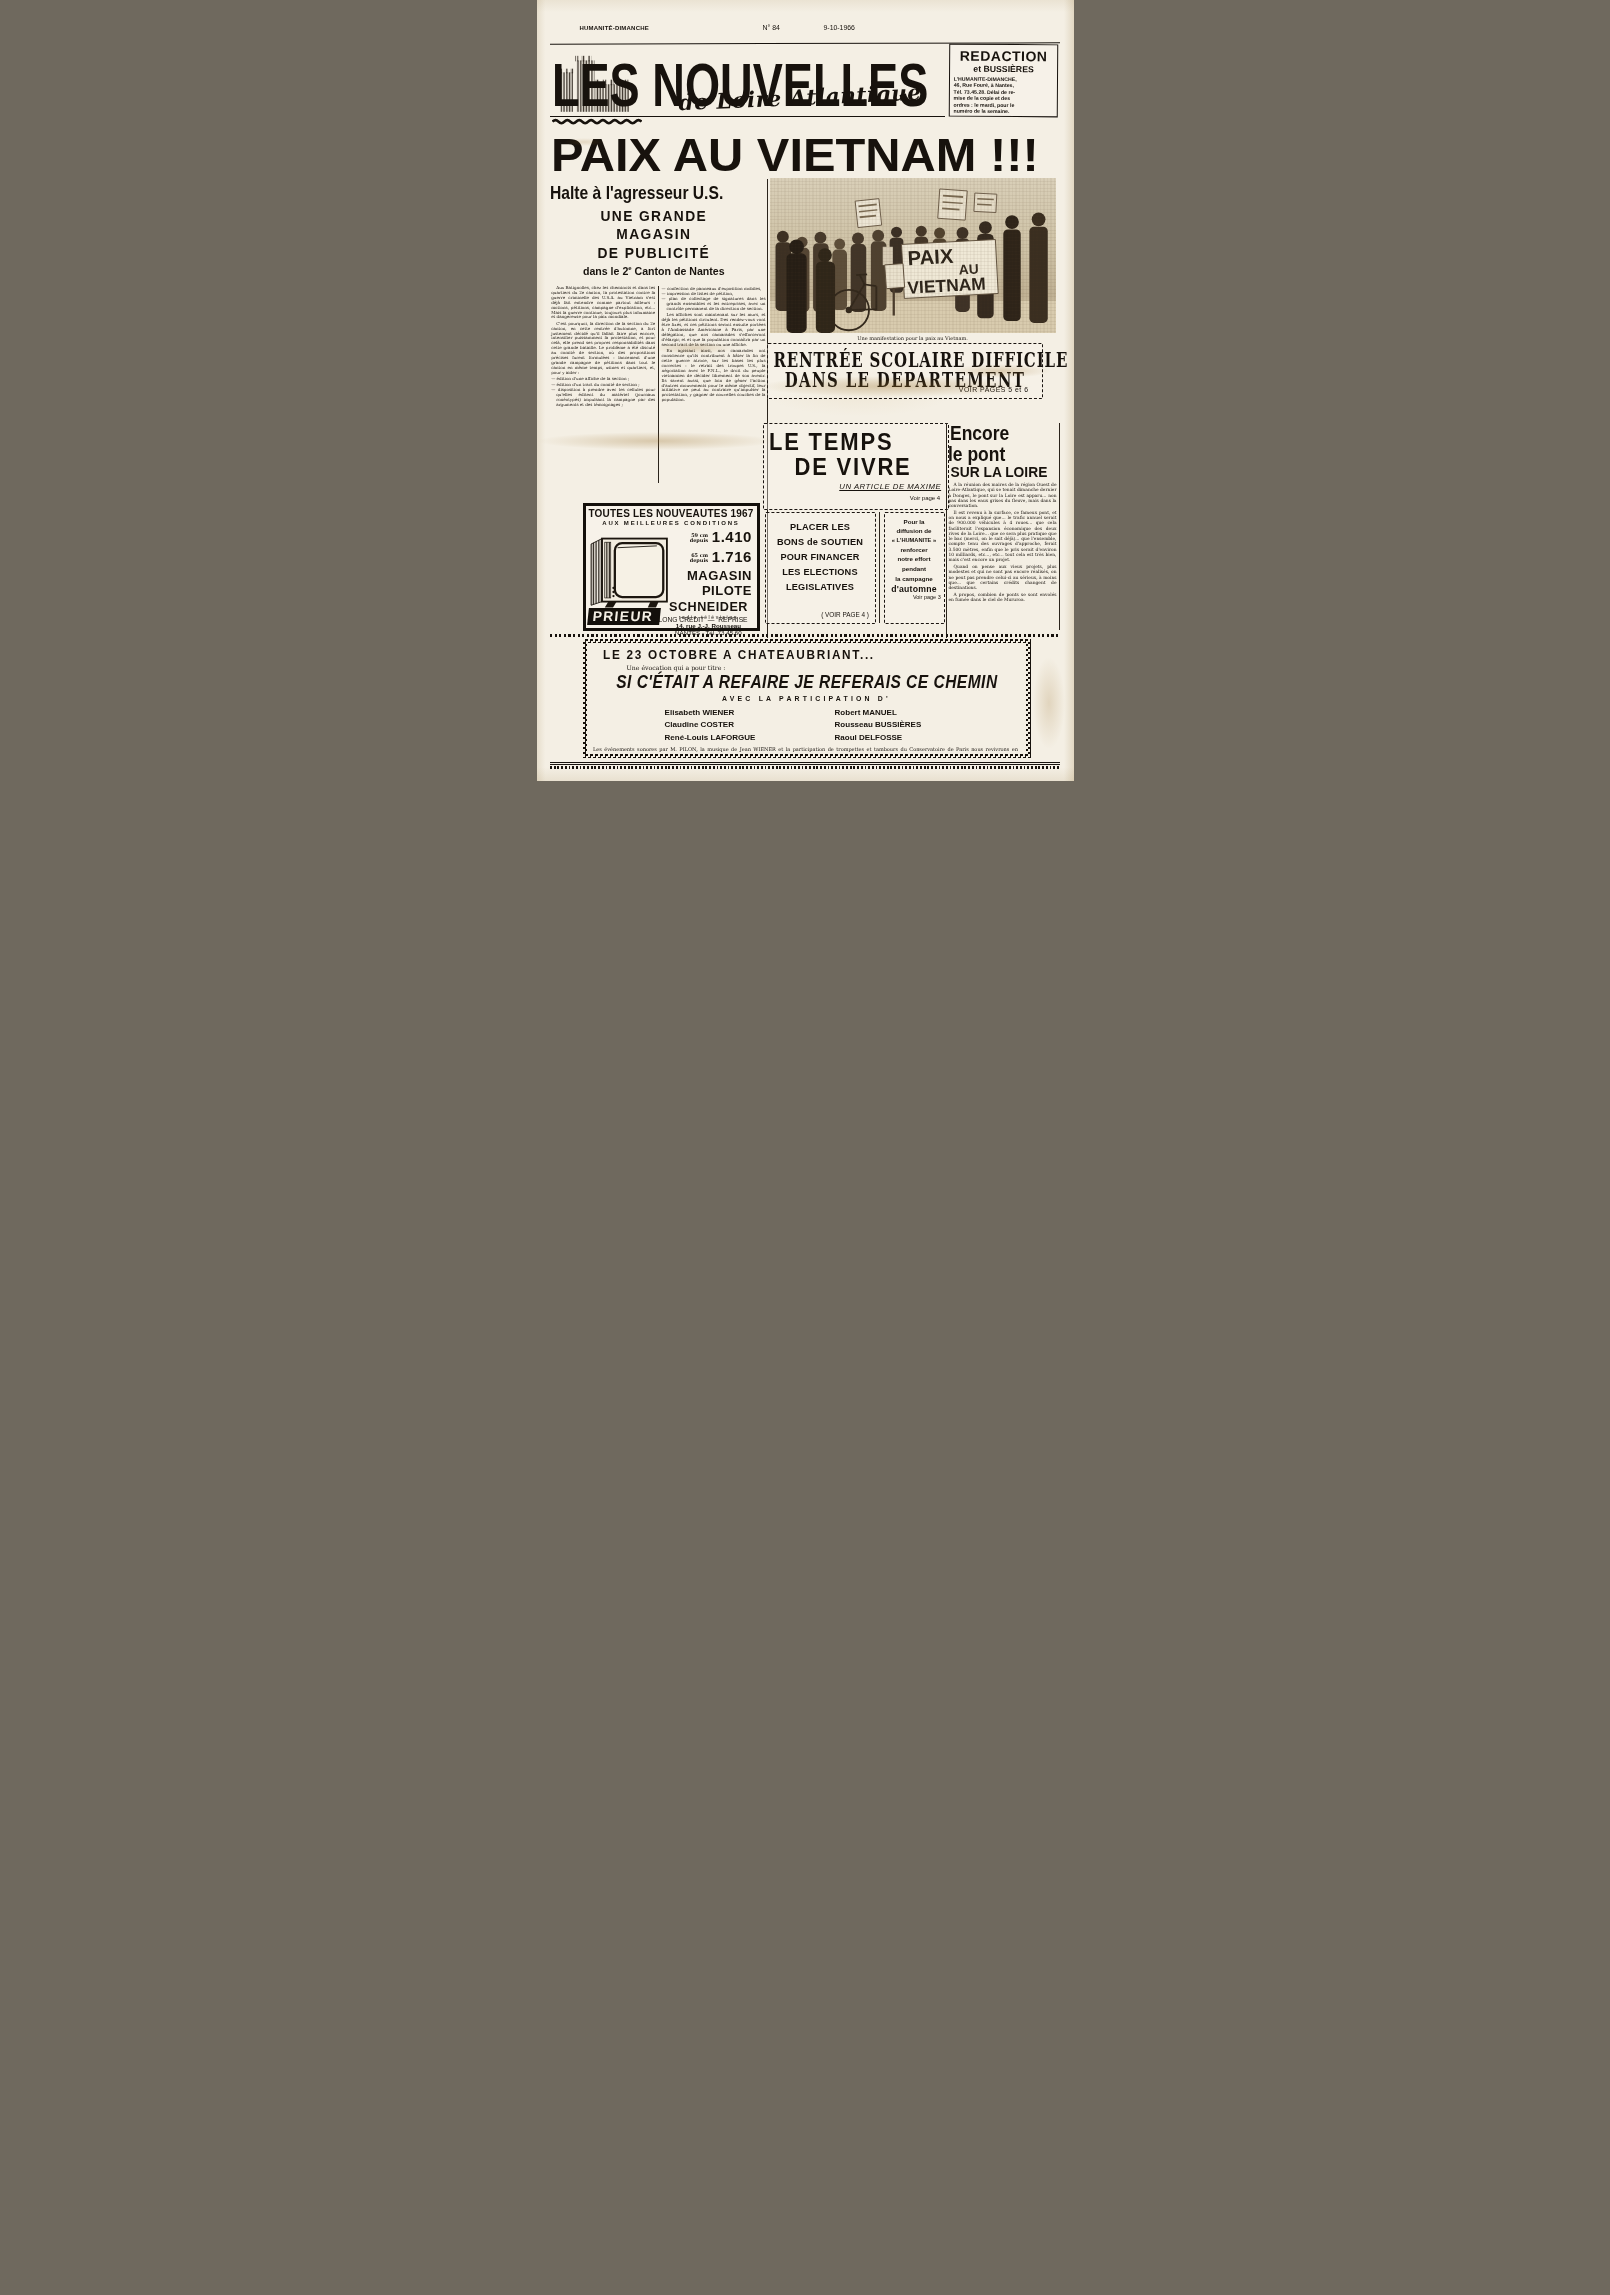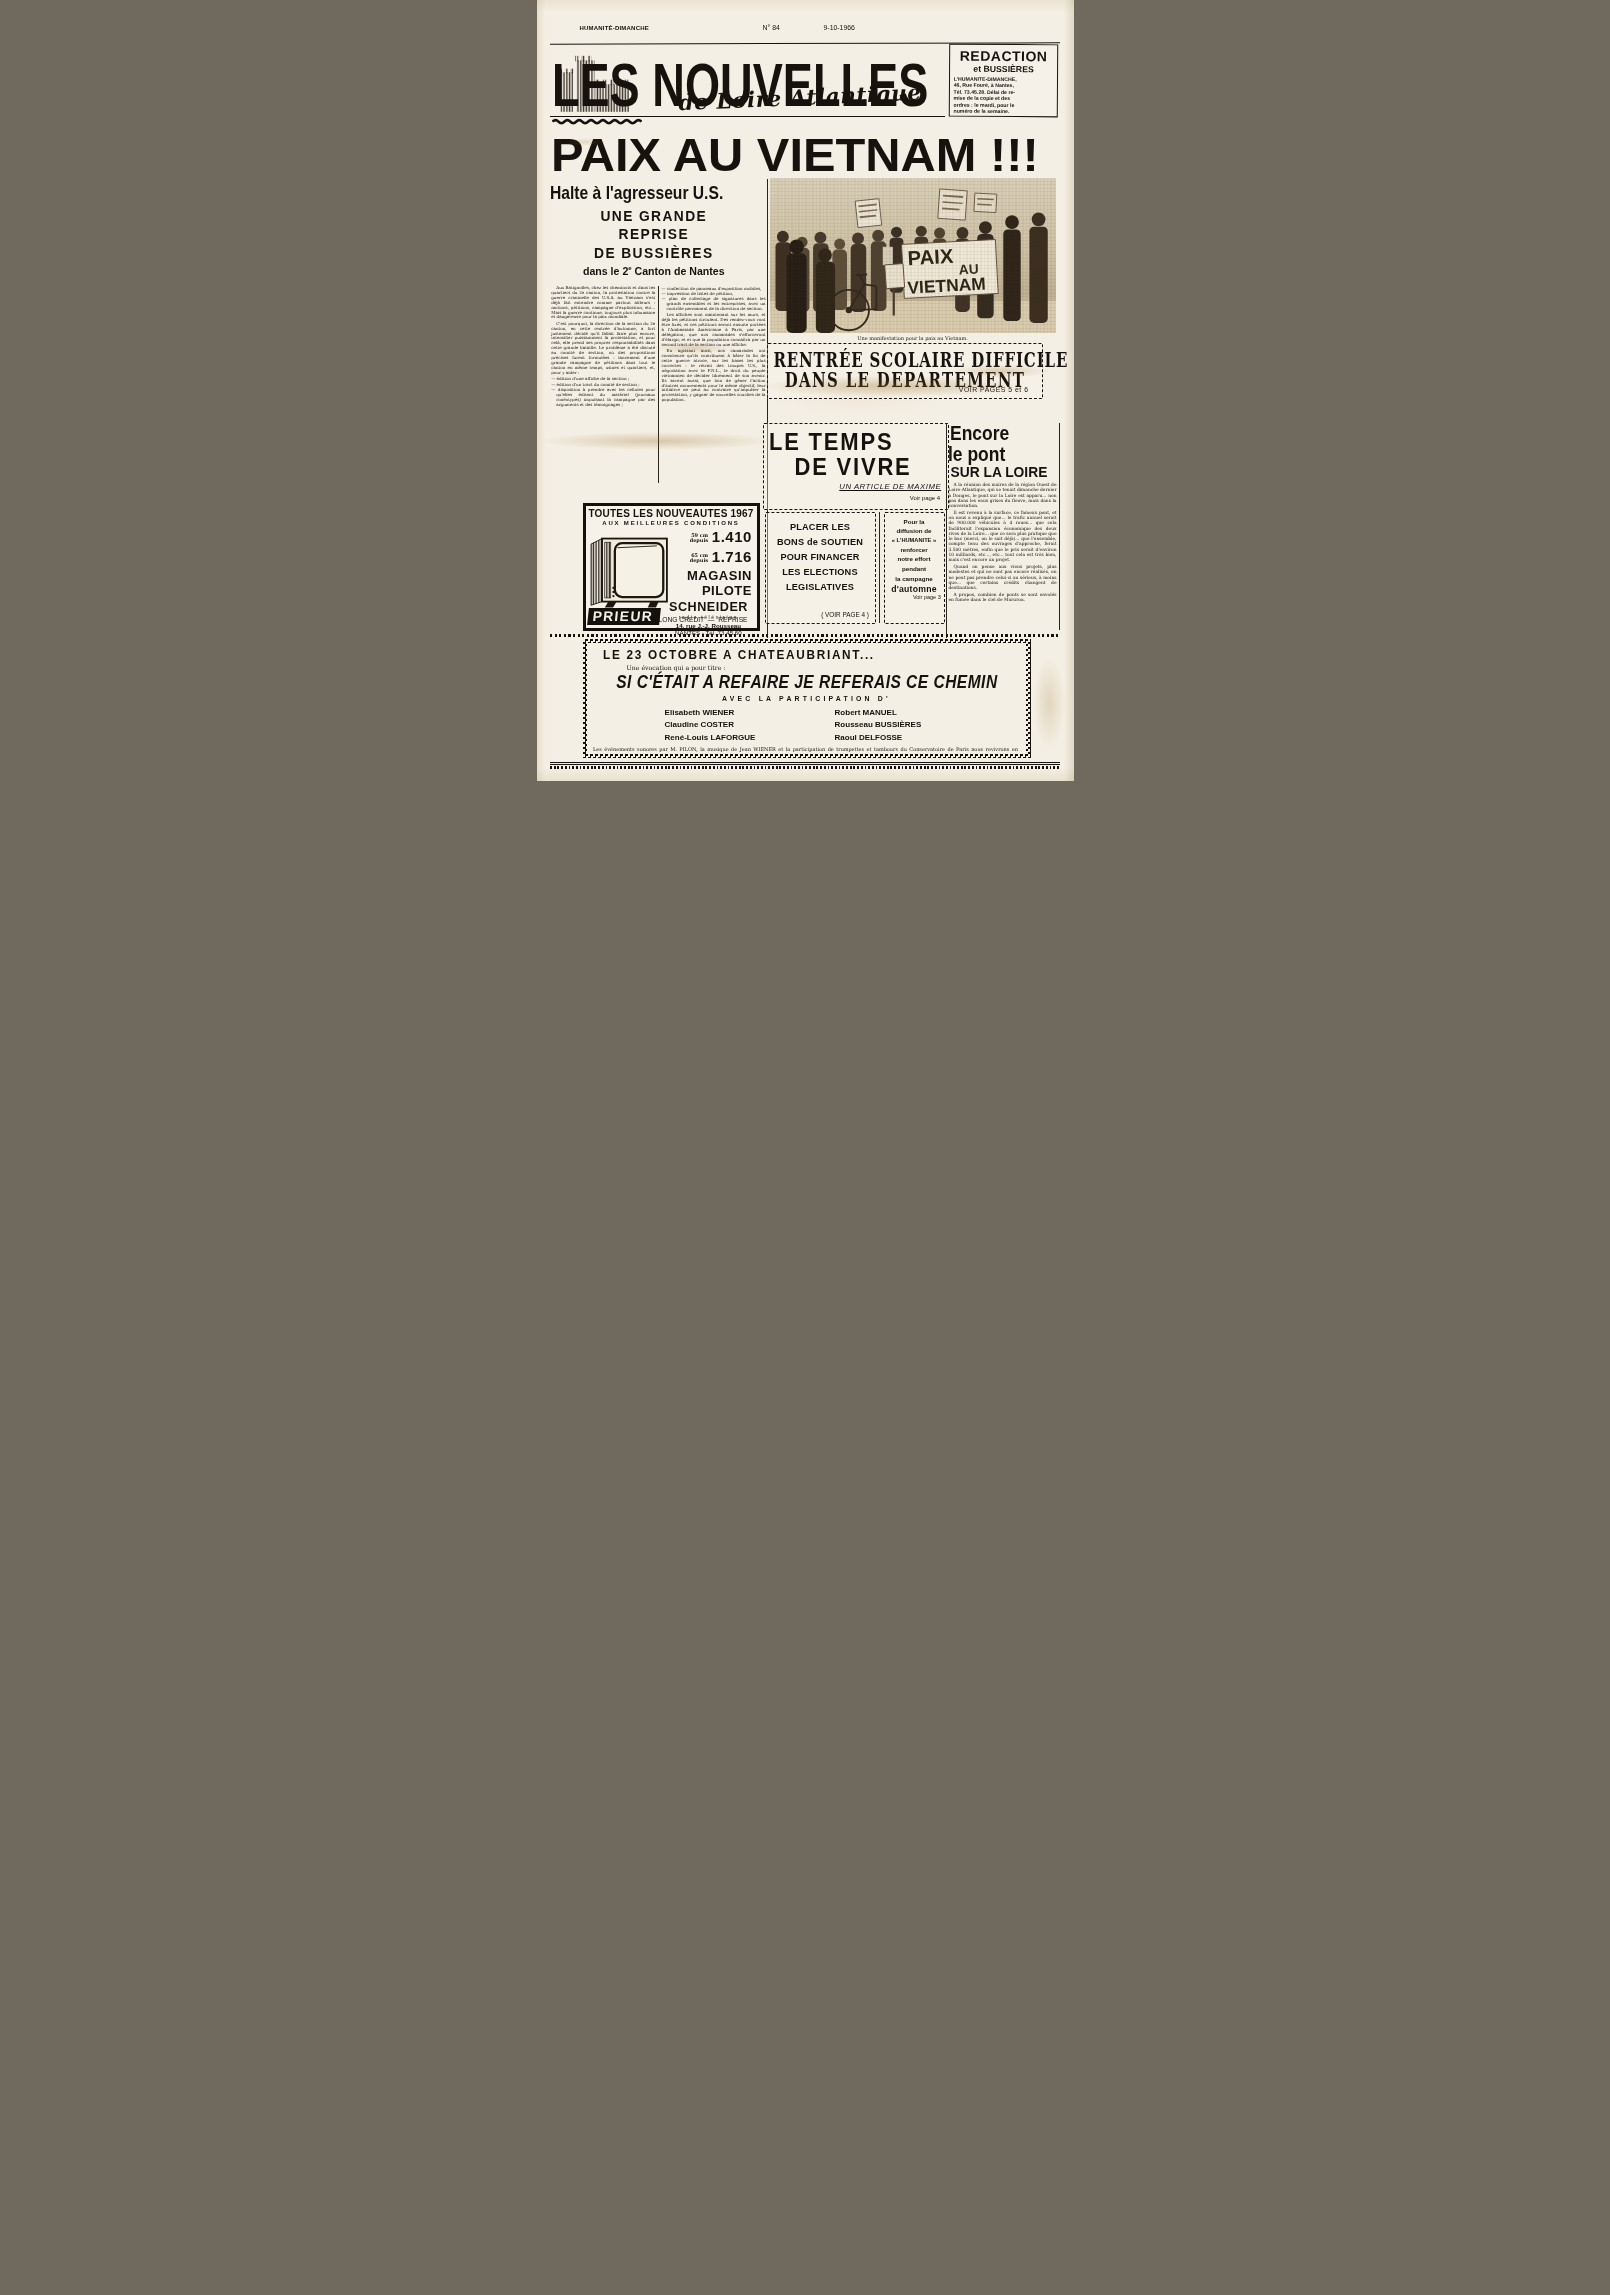--- a/index.html
+++ b/index.html
@@ -95,22 +95,22 @@
   <svg class="abs" style="left:13.8px;top:120px;" width="496" height="58" viewBox="0 0 1080 126">
     <g transform="scale(1,1.38)">
       <text x="2" y="80" font-family="Liberation Sans, sans-serif" font-weight="bold" font-size="74" fill="#17120d" textLength="1062" lengthAdjust="spacingAndGlyphs">PAIX AU VIETNAM !!!</text>
     </g>
   </svg>
 
   <div class="abs sans b" style="left:13.8px;top:182px;width:212px;font-size:17px;letter-spacing:0;
        transform:scale(.92,1.12);transform-origin:0 0;white-space:nowrap;">Halte à l'agresseur U.S.</div>
   <div class="abs sans b ctr" style="left:13.8px;top:208px;width:207px;font-size:13.8px;letter-spacing:1.4px;line-height:18.4px;">
     <div>UNE GRANDE</div>
-    <div>REPRISE</div>
-    <div>DE BUSSIÈRES</div>
+    <div>MAGASIN</div>
+    <div>DE PUBLICITÉ</div>
   </div>
   <div class="abs sans b ctr" style="left:13.8px;top:265px;width:207px;font-size:10.6px;">
     <span>dans le 2</span><sup style="font-size:6px;">e</sup><span> Canton de Nantes</span>
   </div>
 
   <div class="abs serif just news" style="left:14.7px;top:286px;width:104px;font-size:4.1px;line-height:1.2;">
     <p>Aux Batignolles, chez les cheminots et dans les quartiers du 2e canton, la protestation contre la guerre criminelle des U.S.A. au Vietnam s'est déjà fait entendre comme partout ailleurs : motions, pétitions, campagne d'explication, etc... Mais la guerre continue, toujours plus inhumaine et dangereuse pour la paix mondiale.</p>
     <p>C'est pourquoi, la direction de la section du 2e canton, en cette rentrée d'automne, a fort justement décidé qu'il fallait faire plus encore, intensifier puissamment la protestation, et pour celà, elle prend ses propres responsabilités dans cette grande bataille. Le problème a été discuté au comité de section, où des propositions précises furent formulées : lancement d'une grande campagne de pétitions dans tout le canton en même temps, usines et quartiers, et, pour y aider :</p>
     <div class="li">— édition d'une affiche de la section ;</div>
     <div class="li">— édition d'un tract du comité de section ;</div>

